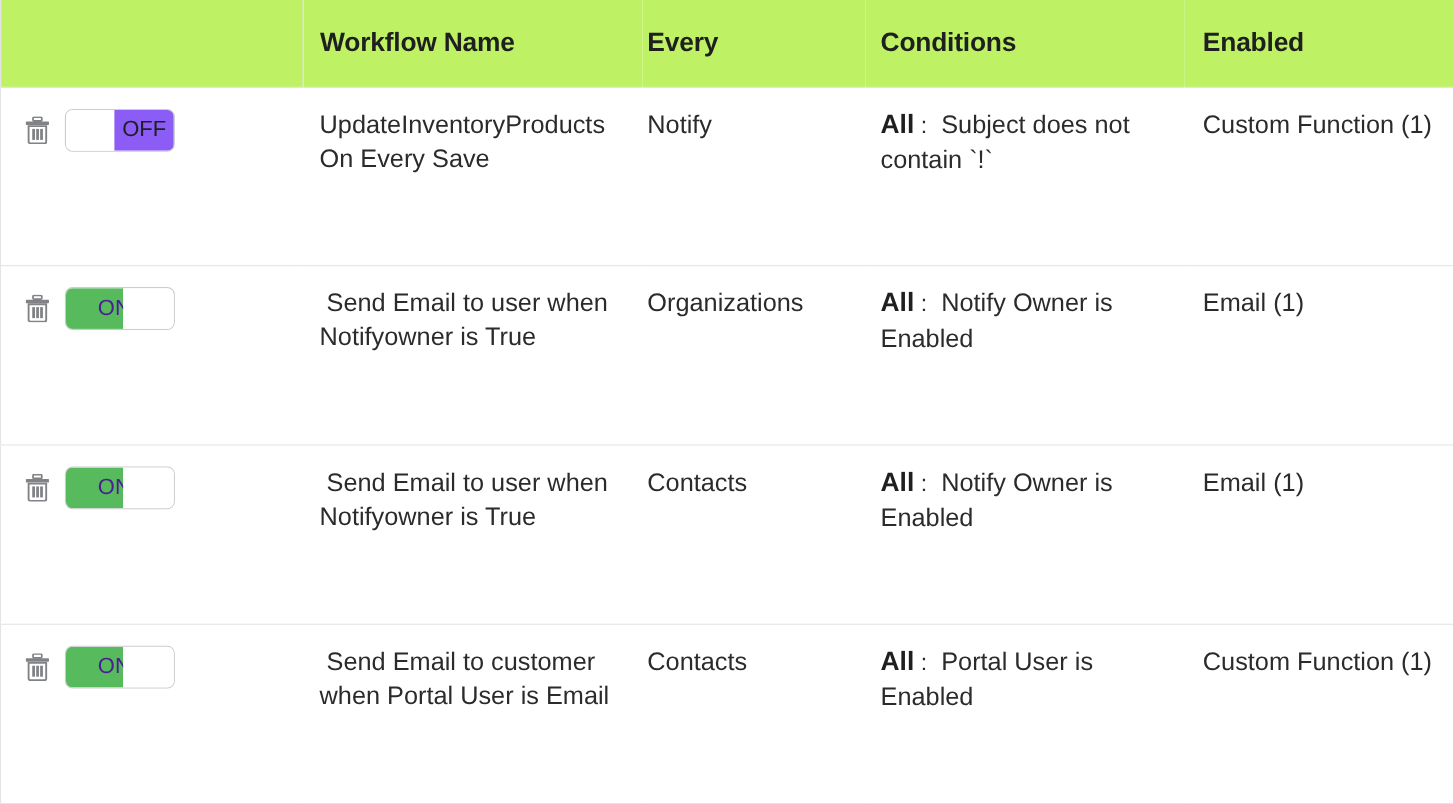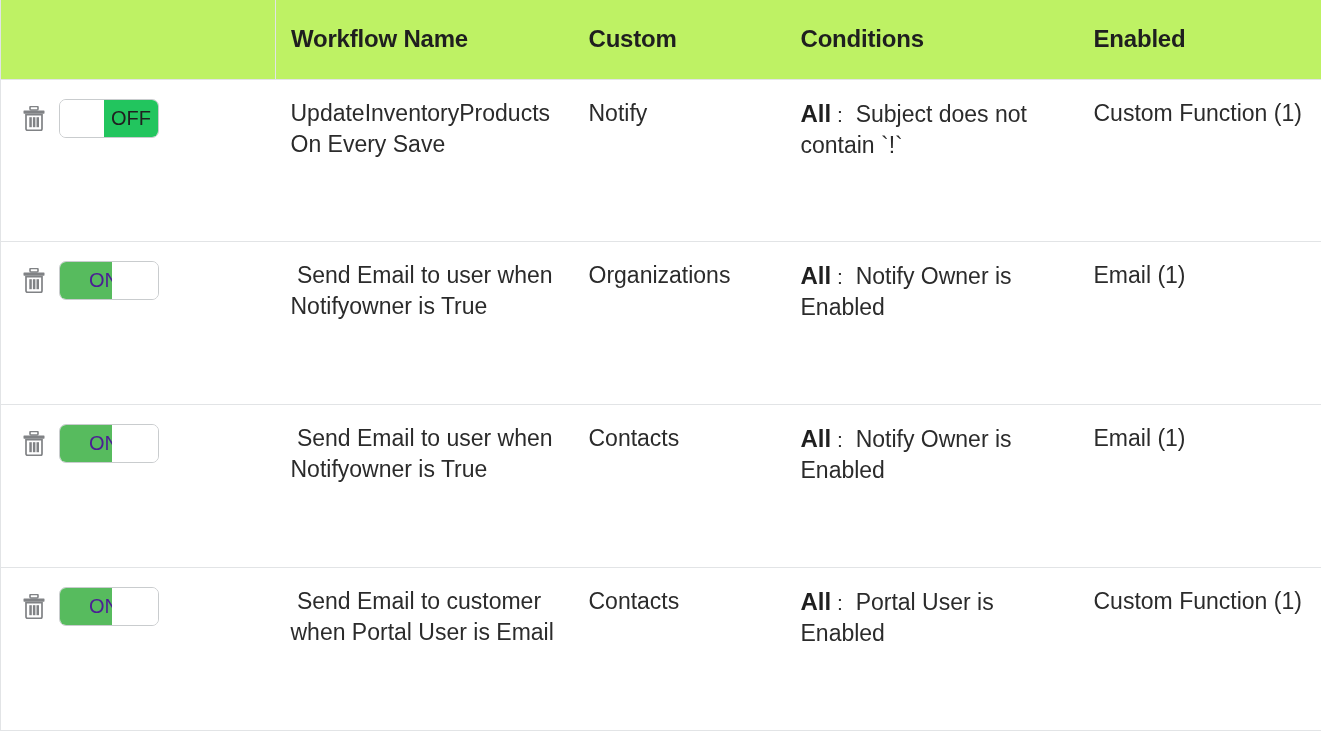--- a/index.html
+++ b/index.html
@@ -100,21 +100,21 @@
     align-items: center;
     justify-content: center;
   }
   
   .toggle.off .seg.knob {
     left: 0; width: 45%;
     background: #ffffff;
   }
   .toggle.off .seg.label {
     right: 0; width: 55%;
-    background: #22c55e;
+    background: #8b5cf6;
     color: #1f1f1f;
   }
   
   .toggle.on .seg.label {
     left: 0; width: 53%;
     background: #57bb5e;
     color: #4c1d95;
     padding-left: 36px;
   }
   .toggle.on .seg.knob {
@@ -148,21 +148,21 @@
     <col class="c-name">
     <col class="c-module">
     <col class="c-conditions">
     <col class="c-actionstxt">
   </colgroup>
 
   <thead>
     <tr>
       <th class="hdr-blank"></th>
       <th class="pad-name">Workflow Name</th>
-      <th class="pad-module">Custom</th>
+      <th class="pad-module">Every</th>
       <th class="pad-conditions">Conditions</th>
       <th class="pad-actions hdr-last">Enabled</th>
     </tr>
   </thead>
 
   <tbody>
 
     <tr>
       <td>
         <div class="ctrl-wrap">

